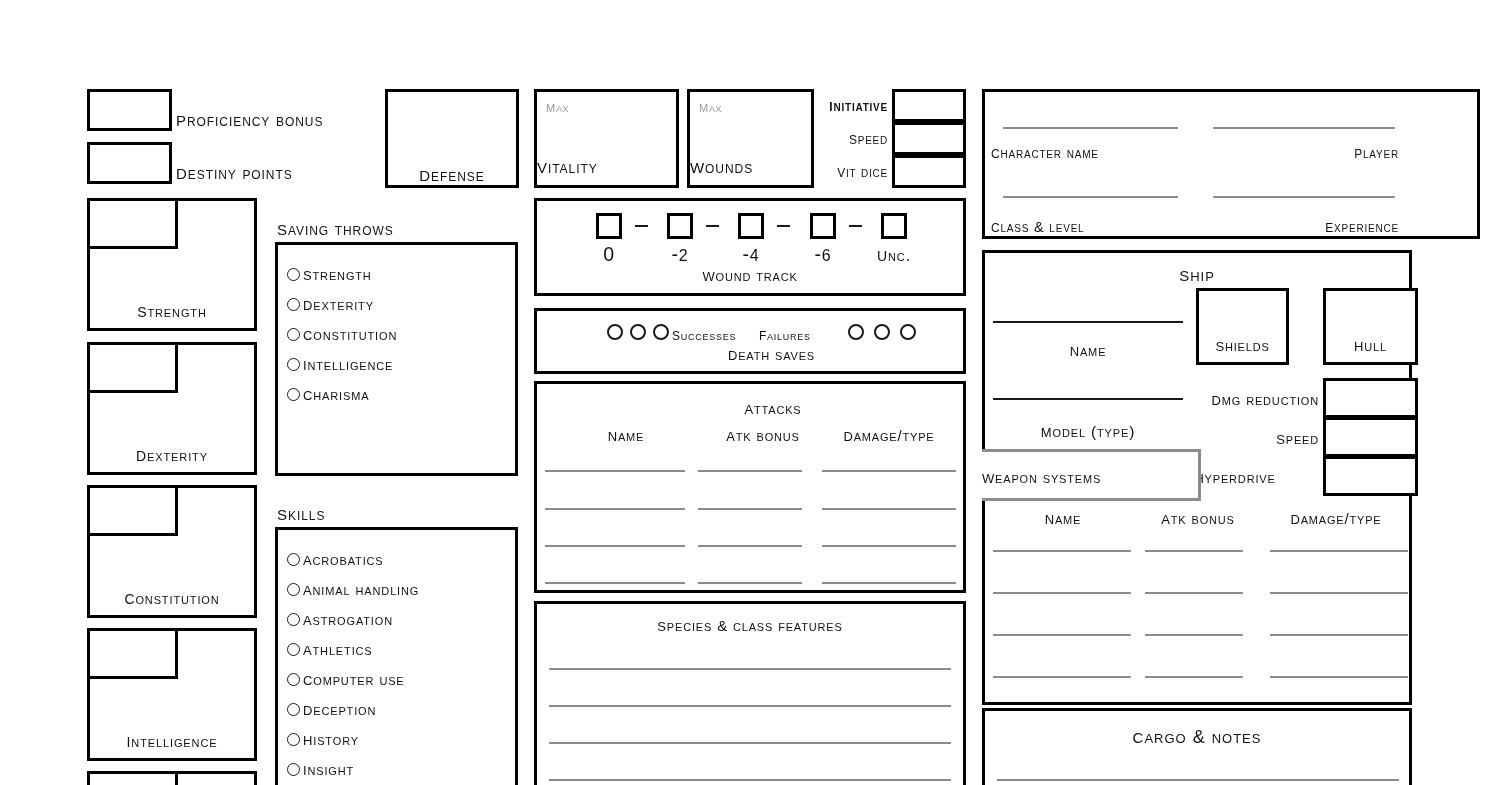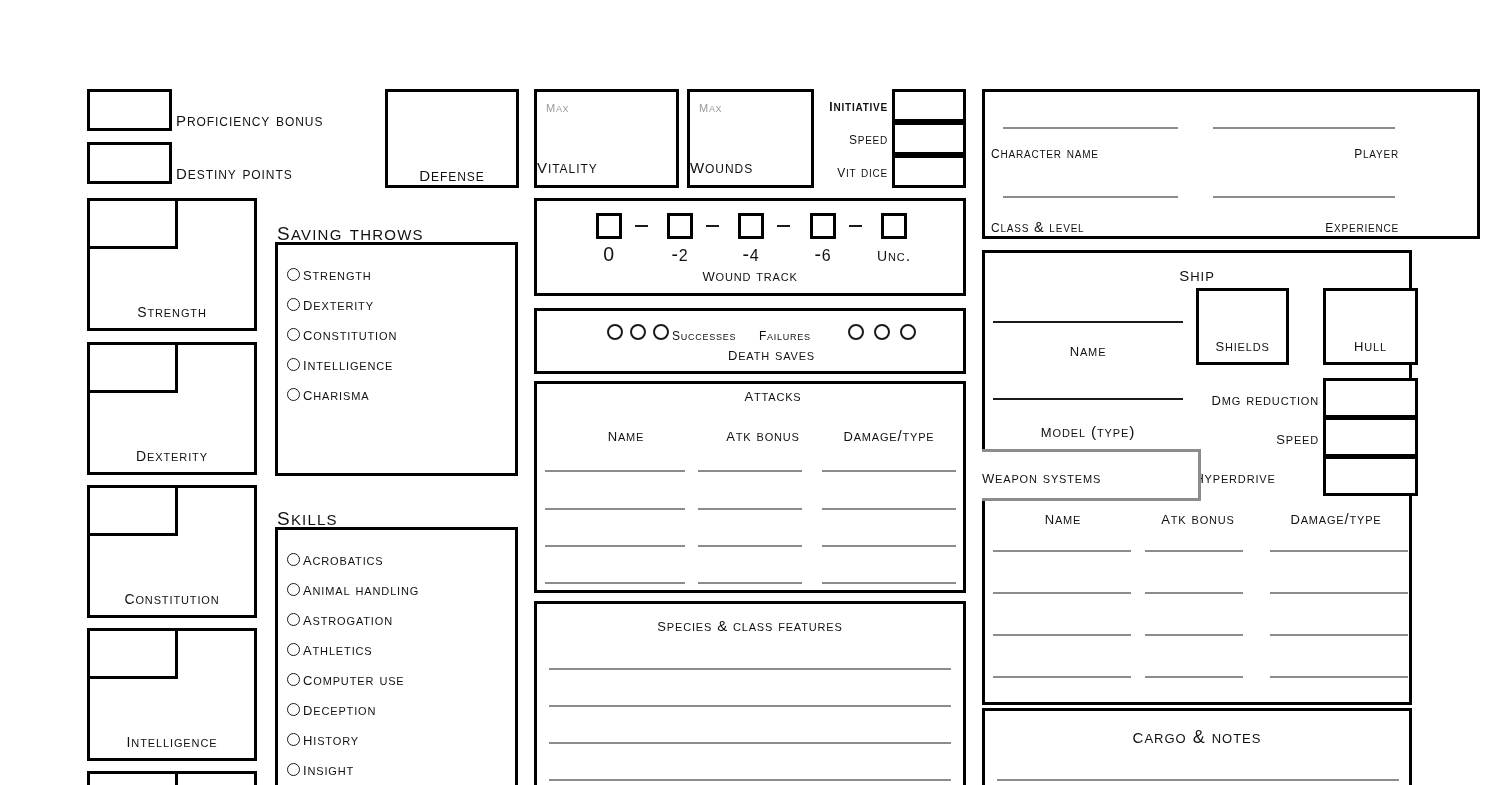--- a/index.html
+++ b/index.html
@@ -80,21 +80,21 @@
     align-items: center;
     gap: 2px;
     font-size: 15.5px;
     height: 30px;
     padding-left: 9px;
   }
   .listitem .txt { margin-left: 1px; }
 
   .sectionhead {
     position: absolute;
-    font-size: 22px;
+    font-size: 17px;
   }
 
   
   .panel { position: absolute; border: 3px solid #000; box-sizing: border-box; background:#fff; }
   .panel-title {
     position: absolute;
     left: 0; right: 0;
     text-align: center;
     font-size: 15px;
   }
@@ -304,21 +304,21 @@
     <div class="dsring" style="left:116px; top:13px;"></div>
     <div class="lbl first-cap dslabel" style="left:135px; top:14px;text-align:right;">Successes</div>
 
     <div class="lbl first-cap dslabel" style="left:222px; top:14px;">Failures</div>
     <div class="dsring" style="left:311px; top:13px;"></div>
     <div class="dsring" style="left:337px; top:13px;"></div>
     <div class="dsring" style="left:363px; top:13px;"></div>
   </div>
 
   <div class="panel" style="left:534px; top:381px; width:432px; height:212px;">
-    <div class="lbl first-cap panel-title" style="top:0;padding-left:46px;">Attacks</div>
+    <div class="lbl first-cap panel-title" style="top:13px;padding-left:46px;">Attacks</div>
 
     <div class="lbl first-cap colhead" style="left:14px; top:40px; width:150px;">Name</div>
     <div class="lbl first-cap colhead" style="left:166px; top:40px; width:120px;">Atk Bonus</div>
     <div class="lbl first-cap colhead" style="left:284px; top:40px; width:136px;">Damage/Type</div>
 
     <div class="rule" style="left:8px;  top:86px;  width:140px;"></div>
     <div class="rule" style="left:161px; top:86px;  width:104px;"></div>
     <div class="rule" style="left:285px; top:86px;  width:134px;"></div>
 
     <div class="rule" style="left:8px;  top:124px; width:140px;"></div>

